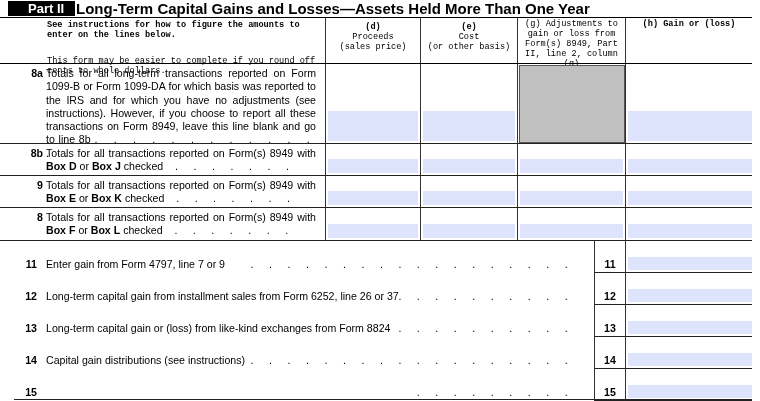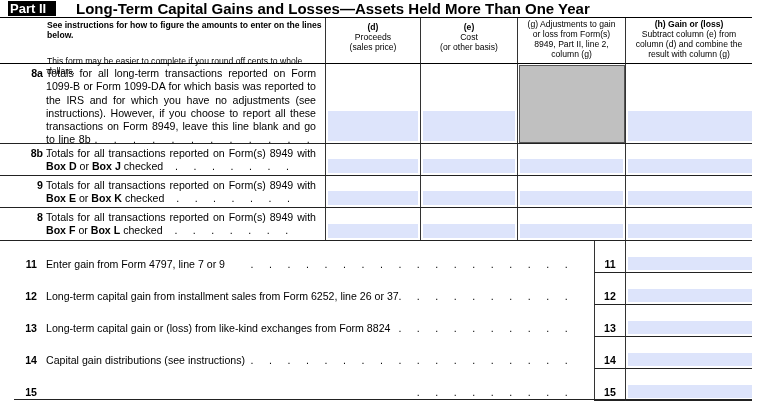--- a/index.html
+++ b/index.html
@@ -1,24 +1,24 @@
 <!DOCTYPE html>
 <html><head>
 <meta charset="utf-8">
 <style>
   * { box-sizing: border-box; margin: 0; padding: 0; }
   html, body { width: 760px; height: 401px; background: #ffffff; overflow: hidden; }
   body { font-family: "Liberation Sans", sans-serif; color: #000; position: relative; }
 
   .title-bar { position: absolute; left: 0; top: 0; width: 752px; height: 18px; border-bottom: 1.5px solid #000; }
-  .part-label { position: absolute; left: 8px; top: 1px; height: 15px; width: 48px; background: #000; color: #fff;
-    font-weight: bold; font-size: 13px; line-height: 15px; padding-left: 2px; }
+  .part-label { position: absolute; left: 8px; top: 1px; height: 15px; width: 67px; background: #000; color: #fff;
+    font-weight: bold; font-size: 13px; line-height: 15px; padding-left: 20px; }
   .part-title { position: absolute; left: 76px; top: 0px; font-weight: bold; font-size: 15px; line-height: 17px; }
 
-  .hdr { position: absolute; top: 18px; height: 46px; border-bottom: 1.3px solid #000; font-size: 8.6px; line-height: 10px; }
+  .hdr { position: absolute; top: 18px; height: 46px; border-bottom: 1.3px solid #000; font-size: 8.6px; line-height: 10px; font-family: Liberation Mono, monospace; }
   .hdr-desc { left: 0; width: 325px; padding-left: 47px; }
   .hdr-desc .b { font-weight: bold; margin-top: 2px; }
   .hdr-desc .n { margin-top: 16px; }
   .hdr-col { text-align: center; border-left: 1.2px solid #333; padding-top: 4px; }
 
   .row { position: absolute; left: 0; width: 752px; border-bottom: 1.3px solid #222; }
   .row-desc { position: absolute; left: 0; top: 0; width: 325px; font-size: 10.6px; line-height: 13.3px; text-align: justify; }
   .row-desc .num { position: absolute; left: 21px; font-weight: bold; width: 22px; text-align: right; }
   .row-desc .txt { position: absolute; left: 46px; width: 270px; }
   .cell { position: absolute; top: 0; height: 100%; border-left: 1.2px solid #333; }
@@ -55,21 +55,20 @@
 <div class="hdr hdr-col" style="left:420px;width:97px;">
   <div style="font-weight:bold">(e)</div>
   <div>Cost</div>
   <div>(or other basis)</div>
 </div>
 <div class="hdr hdr-col" style="left:517px;width:108px;padding:1px 6px 0;">
   <div>(g) Adjustments to gain or loss from Form(s) 8949, Part II, line 2, column (g)</div>
 </div>
 <div class="hdr hdr-col" style="left:625px;width:127px;padding:1px 2px 0;">
   <div style="font-weight:bold">(h) Gain or (loss)</div>
-  <div>Subtract column (e) from column (d) and combine the result with column (g)</div>
 </div>
 
 <div class="row" style="top:64px;height:80px;">
   <div class="row-desc" style="height:80px;">
     <span class="num" style="top:3px;">8a</span>
     <span class="txt" style="top:3px;"><span>Totals for all long-term transactions reported on Form 1099-B or Form 1099-DA for which basis was reported to the IRS and for which you have no adjustments (see instructions). However, if you choose to report all these transactions on Form 8949, leave this line blank and go to line 8b</span> <span class="dots">. . . . . . . . . . . . . . . .</span></span>
   </div>
   <div class="cell" style="left:325px;width:95px;">
       <div class="fill" style="height:30px;"></div>
     </div>

